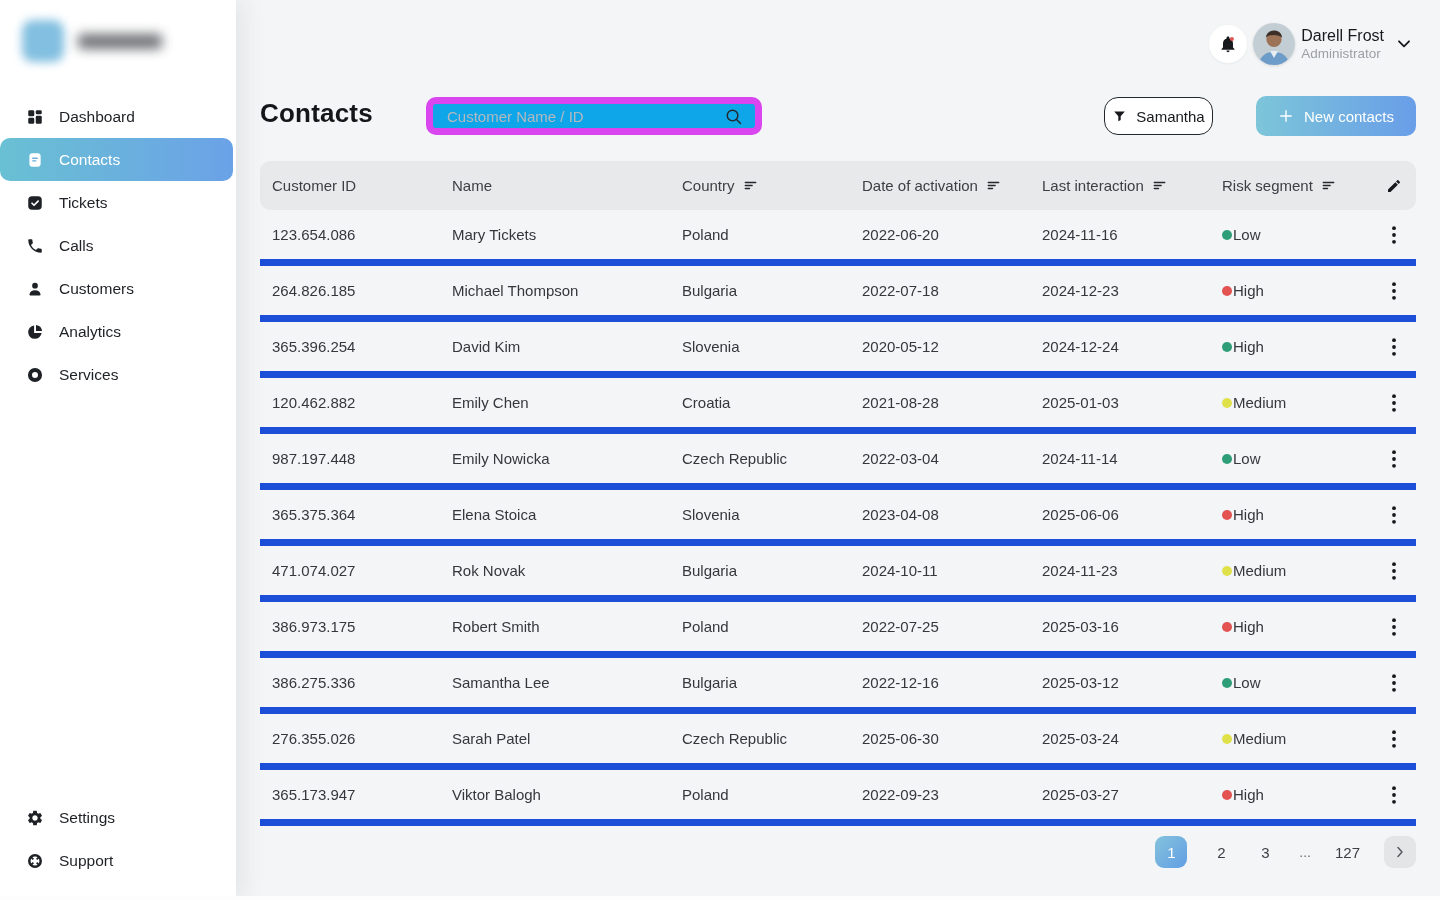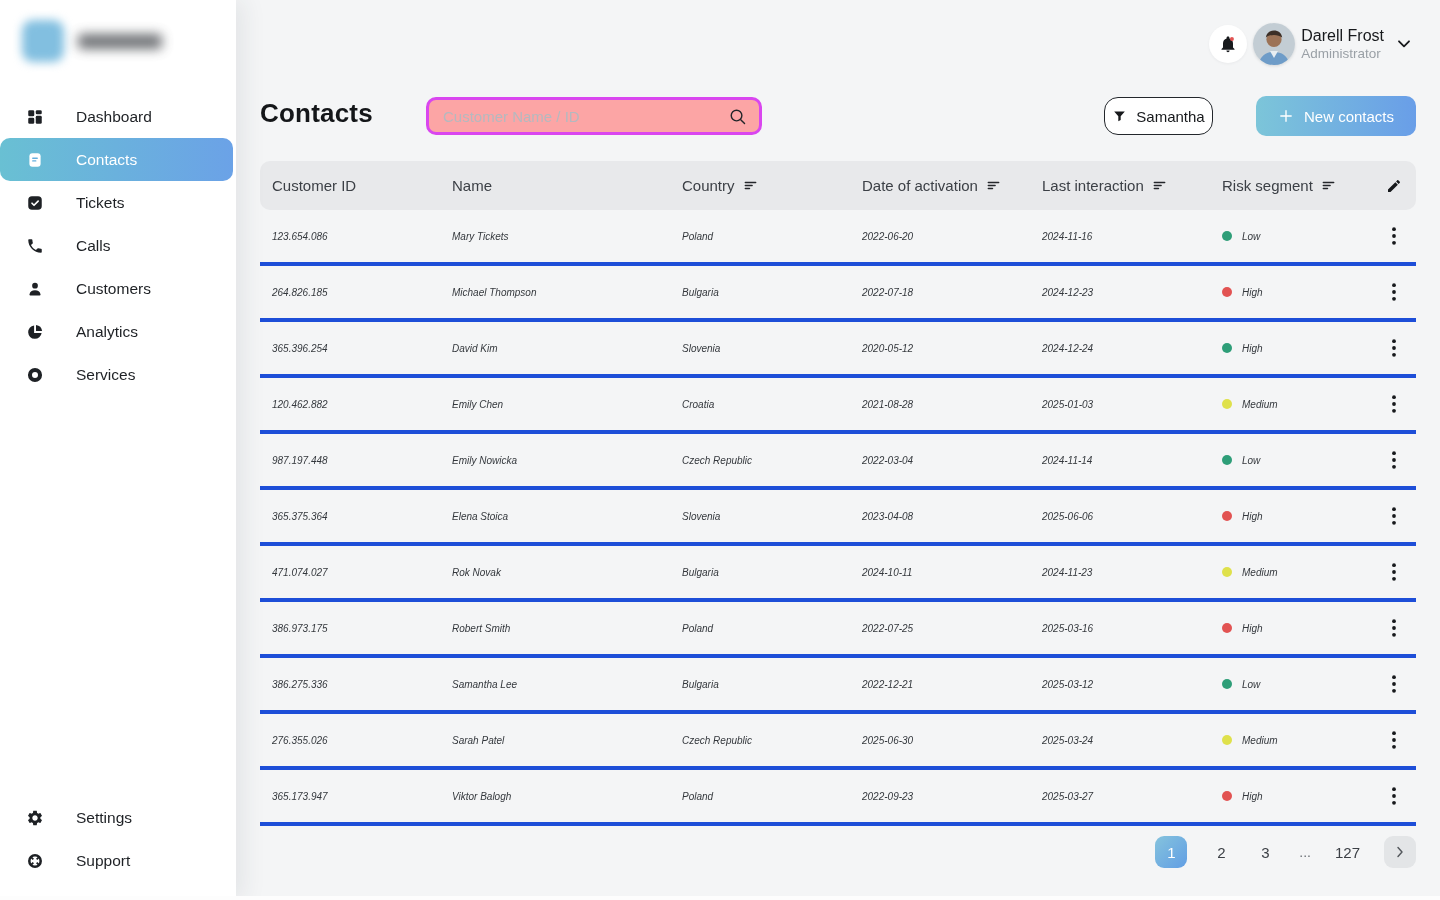--- a/index.html
+++ b/index.html
@@ -16,21 +16,21 @@
     background:#ffffff;
     box-shadow:8px 0 22px rgba(35,45,60,0.08);
     z-index:5;
   }
   .logo { display:flex; align-items:center; gap:14px; margin:20px 0 0 22px; }
   .logo-mark { width:42px; height:42px; border-radius:11px; background:#82bfe0; filter:blur(5px); }
   .logo-text { width:84px; height:15px; border-radius:4px; background:#4a4d52; filter:blur(6px); opacity:.8; }
   .nav { display:flex; flex-direction:column; margin-top:33px; }
   .nav-footer { position:absolute; bottom:18px; left:0; right:0; margin-top:0; }
   .nav-item {
-    display:flex; align-items:center; gap:32px;
+    display:flex; align-items:center; gap:15px;
     height:43px; padding-left:26px; cursor:pointer;
     font-size:15.5px; font-weight:500; color:#1e2125;
   }
   .nav-item svg { flex:0 0 auto; }
   .nav-item.active {
     margin-right:3px; border-radius:10px;
     background:linear-gradient(90deg,#69c0d3 0%, #6ba2e7 100%);
     color:#ffffff;
   }
   
@@ -49,21 +49,21 @@
   }
   .user-meta { display:flex; flex-direction:column; line-height:1.25; }
   .user-name { font-size:16px; font-weight:500; color:#17191c; }
   .user-role { font-size:13.5px; color:#9aa0a6; }
   .chev-btn { border:none; background:transparent; cursor:pointer; padding:4px; display:flex; }
 
   .toolbar { position:absolute; top:96px; left:24px; right:24px; height:40px; }
   .page-title { position:absolute; left:0; top:2px; font-size:26px; font-weight:700; letter-spacing:0.2px; color:#141619; }
   .search {
     position:absolute; left:166px; top:1px; width:336px; height:38px;
-    background:#fca5a5; border:3px solid #d946ef; border-radius:10px;
+    background:#0ea5e9; border:7px solid #d946ef; border-radius:10px;
     display:flex; align-items:center;
   }
   .search input {
     flex:1; border:none; outline:none; background:transparent;
     font-family:"Liberation Sans", sans-serif; font-size:15px; color:#2a2d31;
     padding:0 6px 0 14px;
   }
   .search input::placeholder { color:#b4b9bf; }
   .search .s-icon { margin-right:12px; display:flex; }
   .filters-btn {
@@ -88,22 +88,22 @@
     grid-template-columns:180px 230px 180px 180px 180px 150px 1fr;
     align-items:center;
     padding-left:12px;
   }
   .thead {
     height:49px; background:#e8e9eb; border-radius:10px;
     font-size:15px; color:#3c4046;
   }
   .th { display:flex; align-items:center; gap:8px; }
   .th-edit { display:flex; justify-content:center; }
-  .tbody .trow { height:56px; border-bottom:4px solid #1d4ed8; font-size:10px; color:#34383d;font-style:italic; }
-  .risk { display:flex; align-items:center; gap:10px; }
+  .tbody .trow { height:56px; border-bottom:7px solid #1d4ed8; font-size:15px; color:#34383d; }
+  .risk { display:flex; align-items:center; gap:1px; }
   .risk-dot { width:10px; height:10px; border-radius:50%; flex:0 0 auto; }
   .cell-actions { display:flex; justify-content:center; }
   .kebab { border:none; background:transparent; cursor:pointer; padding:6px 8px; display:flex; }
   
   .pagination {
     position:absolute; right:24px; top:836px; height:32px;
     display:flex; align-items:center; gap:24px;
   }
   .page-num {
     min-width:20px; text-align:center; font-size:15px; color:#3c4046;
@@ -490,21 +490,21 @@
                   <circle cx="2" cy="15.8" r="1.9"></circle>
                 </svg>
               </span>
             </button>
           </div>
         </div>
         <div class="trow">
           <div class="cell">386.275.336</div>
           <div class="cell">Samantha Lee</div>
           <div class="cell">Bulgaria</div>
-          <div class="cell">2022-12-21</div>
+          <div class="cell">2022-12-16</div>
           <div class="cell">2025-03-12</div>
           <div class="cell risk">
             <span class="risk-dot" style="background: rgb(46, 158, 120);"></span>
             <span>Low</span>
           </div>
           <div class="cell-actions">
             <button class="kebab">
               <span style="display:flex">
                 <svg width="4" height="18" viewBox="0 0 4 18" fill="#17191c">
                   <circle cx="2" cy="2.2" r="1.9"></circle>

